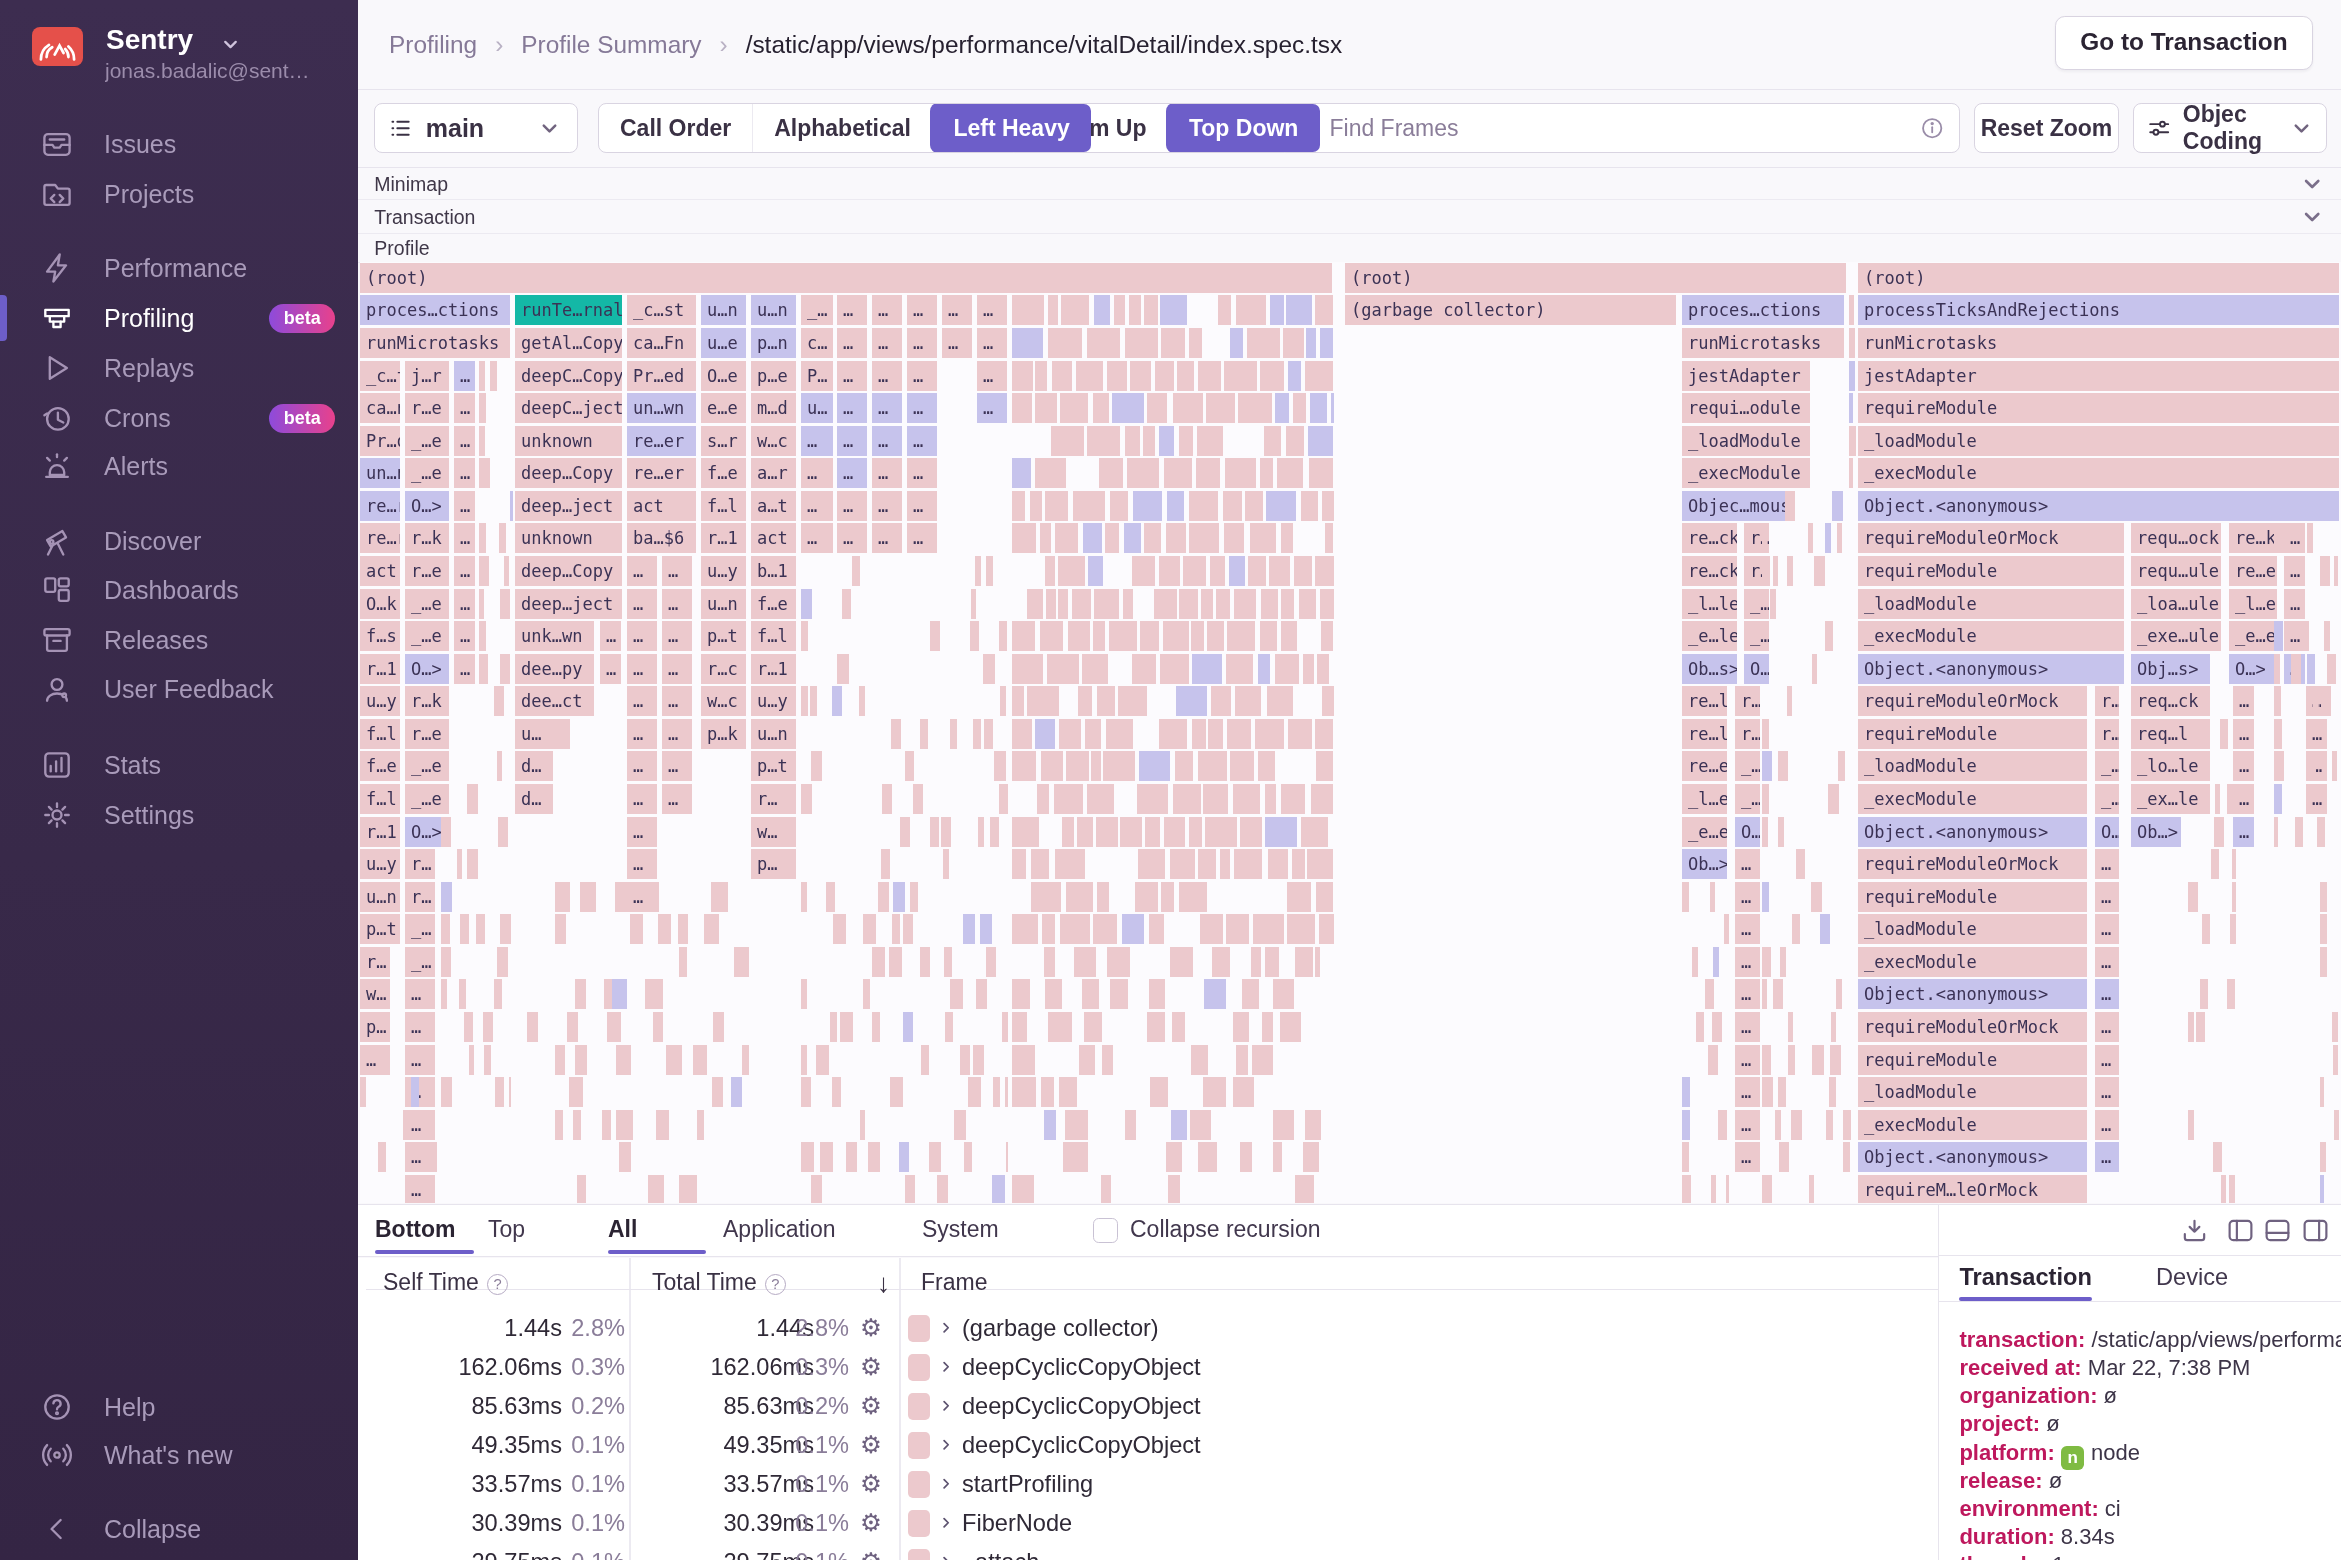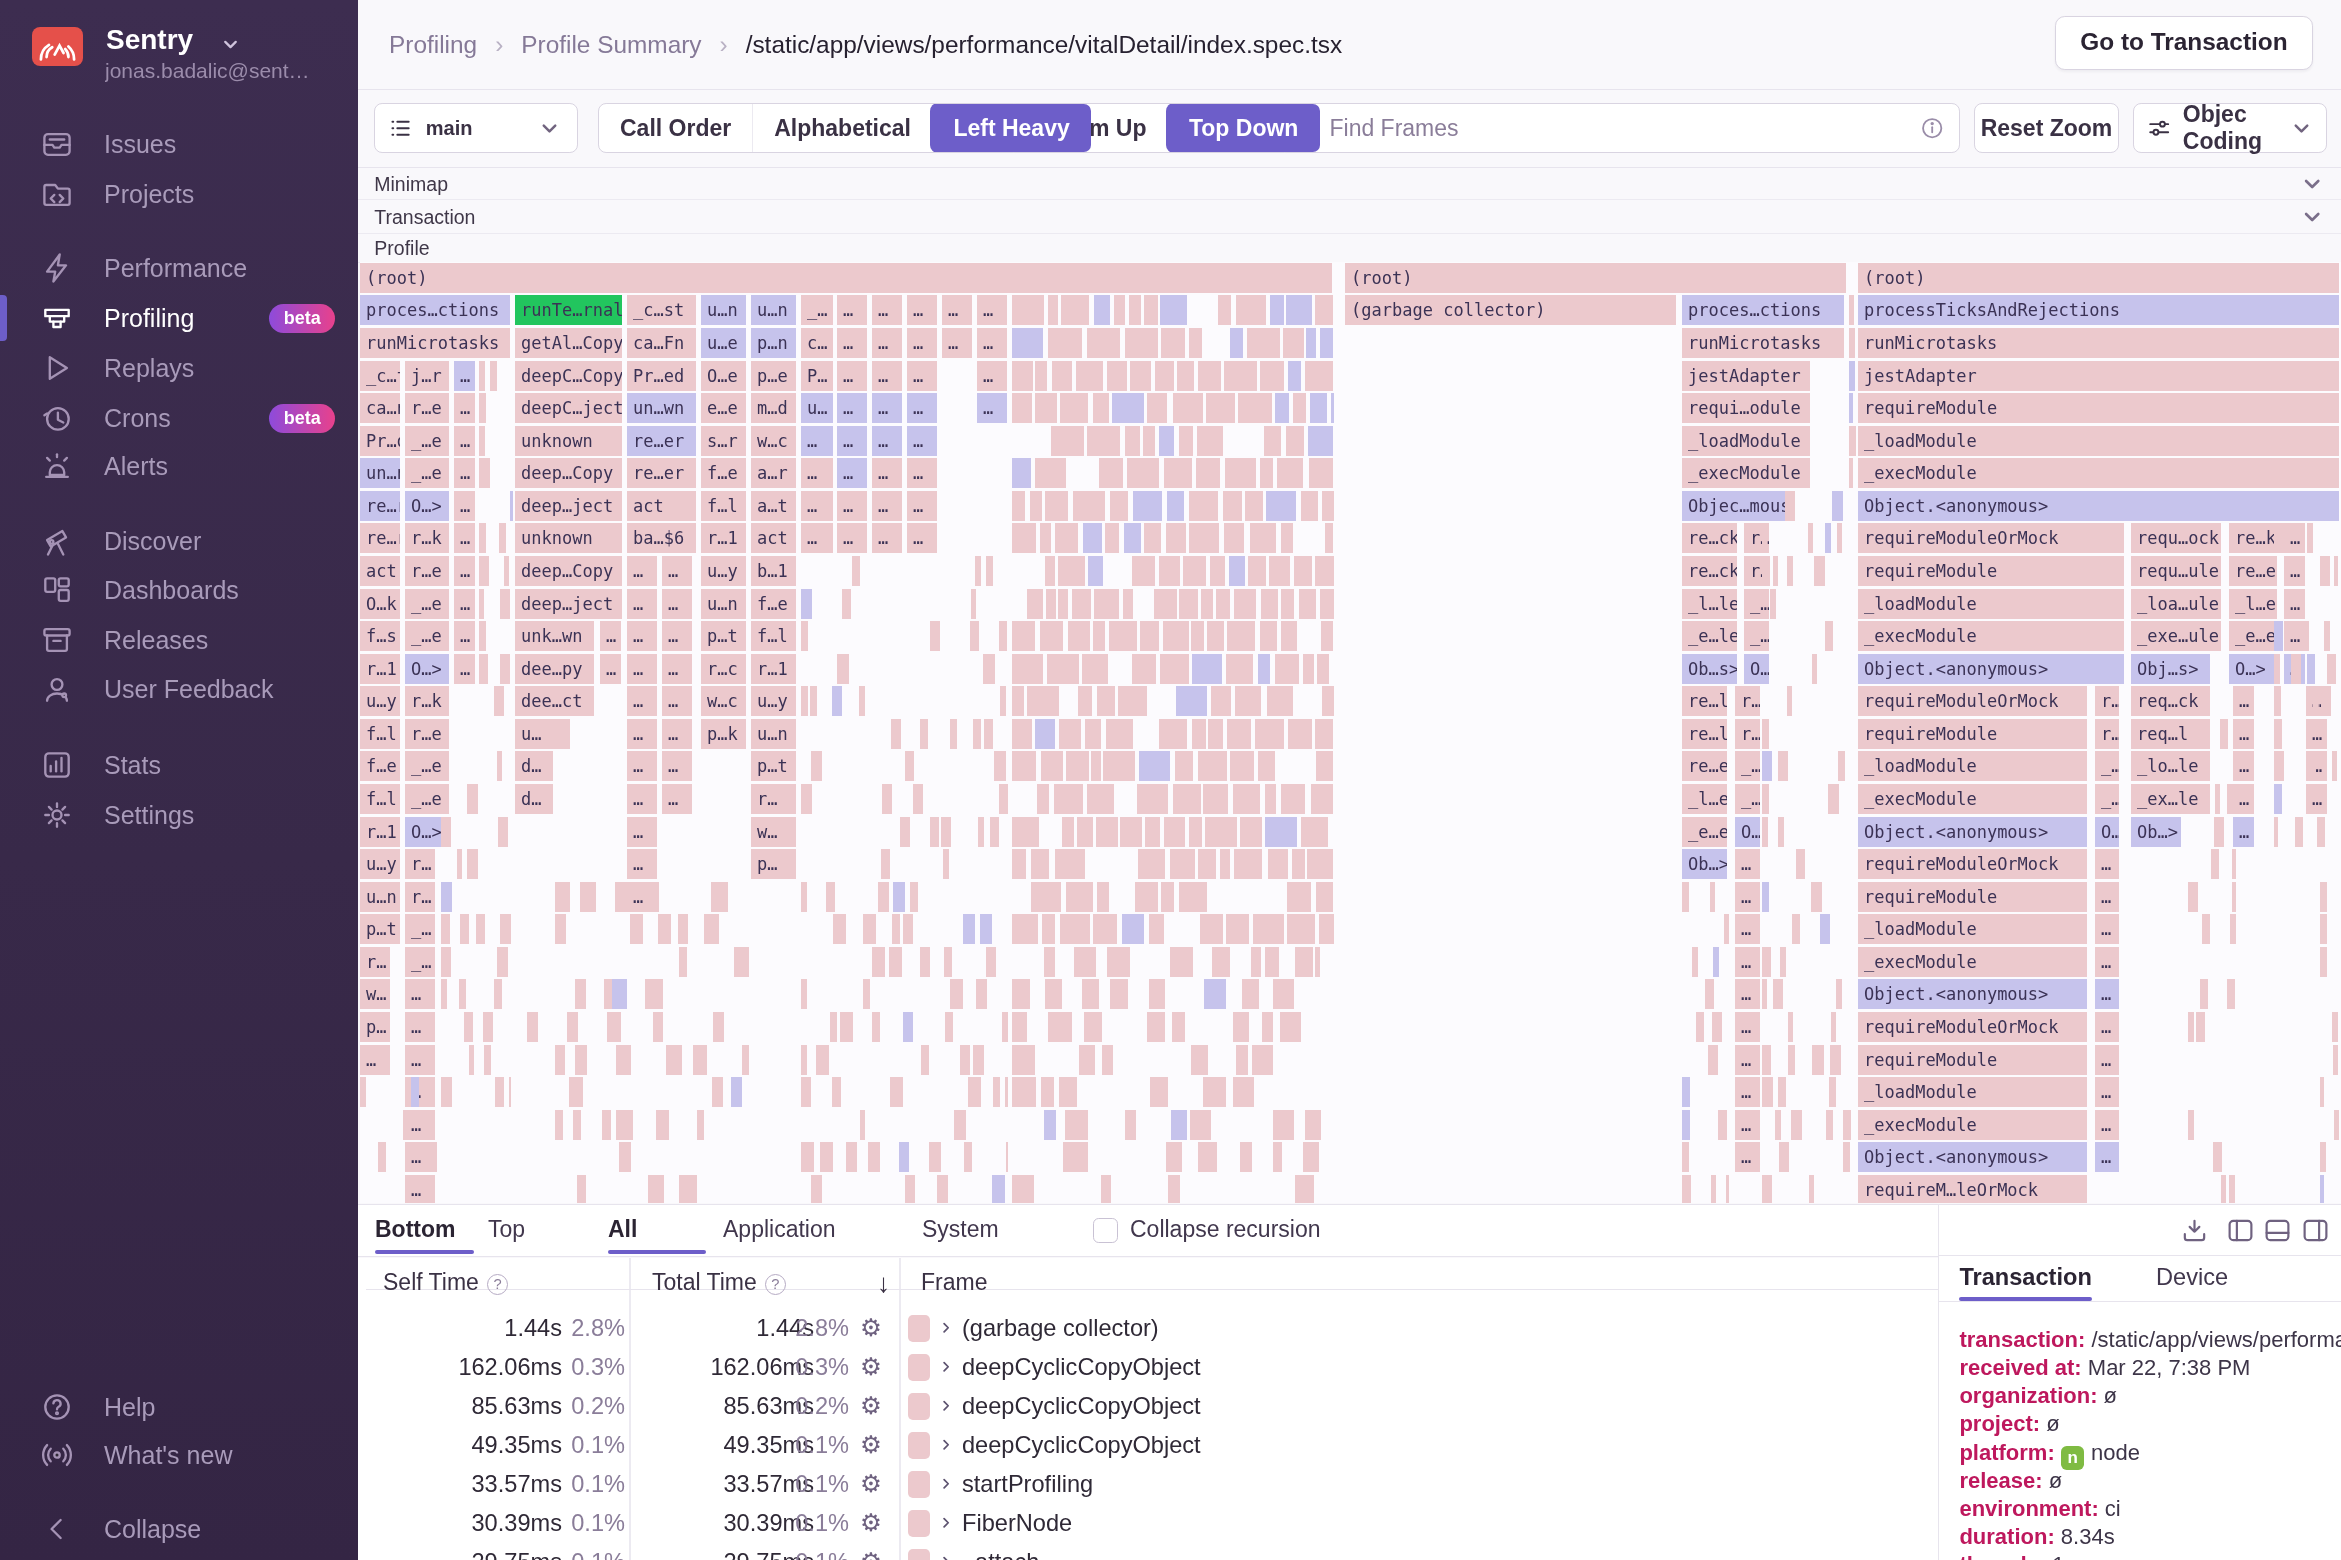--- a/index.html
+++ b/index.html
@@ -38,21 +38,21 @@
   .toolbar { position:absolute; left:0; top:90px; width:1984px; height:78px; background:#f9f8fb; border-bottom:1.6px solid #e7e4ed; }
   .ctl { position:absolute; top:13px; height:50px; background:#fff; border:1.6px solid #d9d4e1; border-radius:8.1px;
     font-size:23px; font-weight:700; color:#3a3144; display:flex; align-items:center; cursor:pointer; }
   .seg-group { padding:0; overflow:hidden; }
   .seg { padding:0 21px; height:100%; display:flex; align-items:center; position:relative; }
   .seg + .seg { border-left:1.6px solid #eceaf1; }
   .seg.active { background:#6d5ec9; color:#fff; border-radius:8.1px; border-left:none; margin:-1.6px; height:50px; z-index:2; padding:0 23px; }
   .search-box { position:absolute; left:920px; top:13px; width:682px; height:50px; background:#fff; border:1.6px solid #d9d4e1;
     border-radius:8.1px; display:flex; align-items:center; padding:0 14.7px; }
   .search-ph { font-size:23px; color:#8a7d99; margin-left:11.4px; flex:1; }
-  .dropdown-label { font-size:20px; font-weight:700; margin-left:11.4px; }
+  .dropdown-label { font-size:25px; font-weight:700; margin-left:11.4px; }
 
   
   .sect { position:absolute; left:0; width:1984px; background:#f9f8fb; border-bottom:1.6px solid #eceaf1; }
   .sect .slabel { position:absolute; left:16.3px; top:50%; transform:translateY(-50%); font-size:19.5px; color:#3f3748; }
   .sect .schev { position:absolute; right:18px; top:50%; transform:translateY(-50%); }
 
   
   .flame { position:absolute; left:2.4px; top:262px; width:1981px; height:941px; background:#fcfbfe; overflow:hidden; }
   .fcell { position:absolute; height:30px; font-family:"DejaVu Sans Mono", monospace; font-size:17px; line-height:30px;
     color:#3b3255; padding-left:5.7px; white-space:nowrap; overflow:hidden; cursor:pointer; }
@@ -378,21 +378,21 @@
     </div>
     <div class="sect" style="top:234px; height:28.5px;">
       <span class="slabel">Profile</span>
     </div>
 
     <div class="flame" id="flame">
         <div class="fcell" style="left:0px;top:0.8px;width:972px;background:#ecc9cd">(root)</div>
         <div class="fcell" style="left:985px;top:0.8px;width:501px;background:#ecc9cd">(root)</div>
         <div class="fcell" style="left:1498px;top:0.8px;width:481px;background:#ecc9cd">(root)</div>
         <div class="fcell" style="left:0px;top:33px;width:150px;background:#c6c3ec">proces…ctions</div>
-        <div class="fcell" style="left:155px;top:33px;width:107px;background:#22c55e">runTe…rnal</div>
+        <div class="fcell" style="left:155px;top:33px;width:107px;background:#14b8a6">runTe…rnal</div>
         <div class="fcell" style="left:267px;top:33px;width:69px;background:#ecc9cd">_c…st</div>
         <div class="fcell" style="left:341px;top:33px;width:45px;background:#c6c3ec">u…n</div>
         <div class="fcell" style="left:391px;top:33px;width:45px;background:#c6c3ec">u…n</div>
         <div class="fcell" style="left:441px;top:33px;width:32px;background:#ecc9cd">_…</div>
         <div class="fcell" style="left:477px;top:33px;width:30px;background:#ecc9cd">…</div>
         <div class="fcell" style="left:512px;top:33px;width:30px;background:#ecc9cd">…</div>
         <div class="fcell" style="left:547px;top:33px;width:30px;background:#ecc9cd">…</div>
         <div class="fcell" style="left:582px;top:33px;width:30px;background:#ecc9cd">…</div>
         <div class="fcell" style="left:617px;top:33px;width:30px;background:#ecc9cd">…</div>
         <div class="fcell" style="left:985px;top:33px;width:331px;background:#ecc9cd">(garbage collector)</div>

